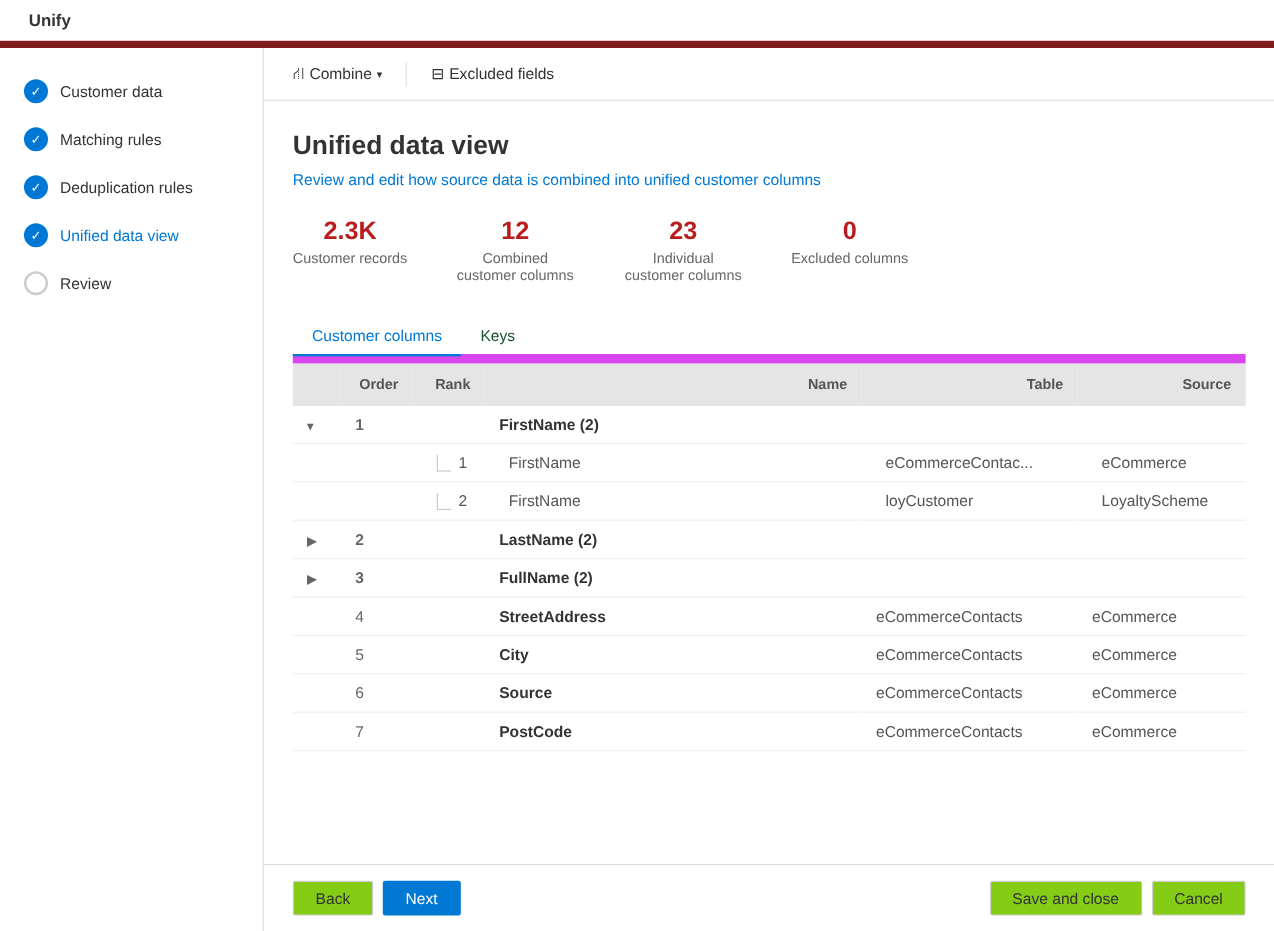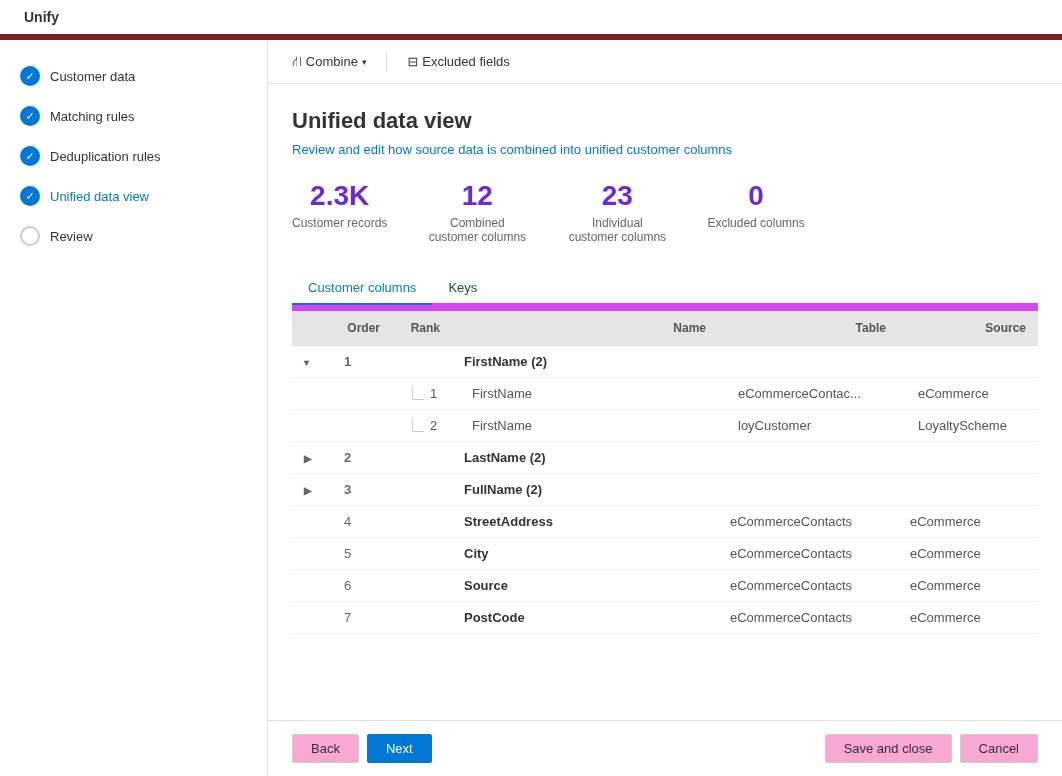--- a/index.html
+++ b/index.html
@@ -8,21 +8,21 @@
     .app-container { display: flex; flex-direction: column; height: 776px; }
 
     
     .top-bar { height: 40px; background: #fff; border-bottom: 6px solid #7f1d1d; display: flex; align-items: center; padding: 0 24px; }
     .top-bar-title { font-size: 14px; font-weight: 600; color: #333; }
 
     
     .main-layout { display: flex; flex: 1; overflow: hidden; }
 
     
-    .sidebar { width: 268px; background: #fff; border-right: 1px solid #e0e0e0; padding: 16px 0; flex-shrink: 0; }
+    .sidebar { width: 220px; background: #fff; border-right: 1px solid #e0e0e0; padding: 16px 0; flex-shrink: 0; }
     .sidebar-item { display: flex; align-items: center; gap: 10px; padding: 10px 20px; cursor: pointer; }
     .sidebar-item.active { color: #0078d4; }
     .sidebar-circle { width: 20px; height: 20px; border-radius: 50%; border: 2px solid #ccc; flex-shrink: 0; display: flex; align-items: center; justify-content: center; }
     .sidebar-circle.completed { background: #0078d4; border-color: #0078d4; }
     .sidebar-circle.completed::after { content: '✓'; color: #fff; font-size: 11px; }
     .sidebar-label { font-size: 13px; }
     .sidebar-item.active .sidebar-label { color: #0078d4; font-weight: 500; }
 
     
     .content-area { flex: 1; display: flex; flex-direction: column; overflow: hidden; background: #fff; }
@@ -35,21 +35,21 @@
     
     .page-content { flex: 1; overflow-y: auto; padding: 24px 24px 0 24px; }
 
     
     .page-title { font-size: 22px; font-weight: 600; color: #333; margin-bottom: 8px; }
     .page-subtitle { font-size: 13px; color: #0078d4; margin-bottom: 24px; }
 
     
     .stats-row { display: flex; gap: 40px; margin-bottom: 28px; }
     .stat-item { display: flex; flex-direction: column; align-items: center; }
-    .stat-value { font-size: 28px; font-weight: 600; color: #6d28d9; line-height: 1.1; }
+    .stat-value { font-size: 21px; font-weight: 600; color: #b91c1c; line-height: 1.1; }
     .stat-label { font-size: 12px; color: #666; text-align: center; margin-top: 4px; max-width: 100px; }
 
     
     .tabs { display: flex; gap: 0; border-bottom: 8px solid #d946ef; margin-bottom: 0; }
     .tab { padding: 8px 16px; cursor: pointer; font-size: 13px; color: #14532d; border-bottom: 2px solid transparent; margin-bottom: -2px; }
     .tab.active { color: #0078d4; border-bottom: 2px solid #0078d4; font-weight: 500; }
 
     
     .data-table { width: 100%; border-collapse: collapse; margin-top: 0; }
     .data-table thead tr { border-bottom: 1px solid #e0e0e0; }
@@ -65,21 +65,21 @@
     .col-source { color: #555; }
 
     
     .sub-indent { display: flex; align-items: center; gap: 0; }
     .sub-line { width: 12px; border-left: 1px solid #ccc; border-bottom: 1px solid #ccc; height: 14px; margin-right: 6px; flex-shrink: 0; }
 
     
     .footer { height: 56px; border-top: 1px solid #e0e0e0; background: #fff; display: flex; align-items: center; justify-content: space-between; padding: 0 24px; flex-shrink: 0; }
     .footer-left { display: flex; gap: 8px; }
     .footer-right { display: flex; gap: 8px; }
-    .btn { padding: 6px 18px; border-radius: 2px; font-size: 13px; cursor: pointer; border: 1px solid #ccc; background: #f9a8d4; color: #333; }
+    .btn { padding: 6px 18px; border-radius: 2px; font-size: 13px; cursor: pointer; border: 1px solid #ccc; background: #84cc16; color: #333; }
     .btn-primary { background: #0078d4; color: #fff; border-color: #0078d4; }
 
     
     .page-content::-webkit-scrollbar { width: 8px; }
     .page-content::-webkit-scrollbar-track { background: #f5f5f5; }
     .page-content::-webkit-scrollbar-thumb { background: #ccc; border-radius: 4px; }
   </style>
 </head>
 <body>
 

